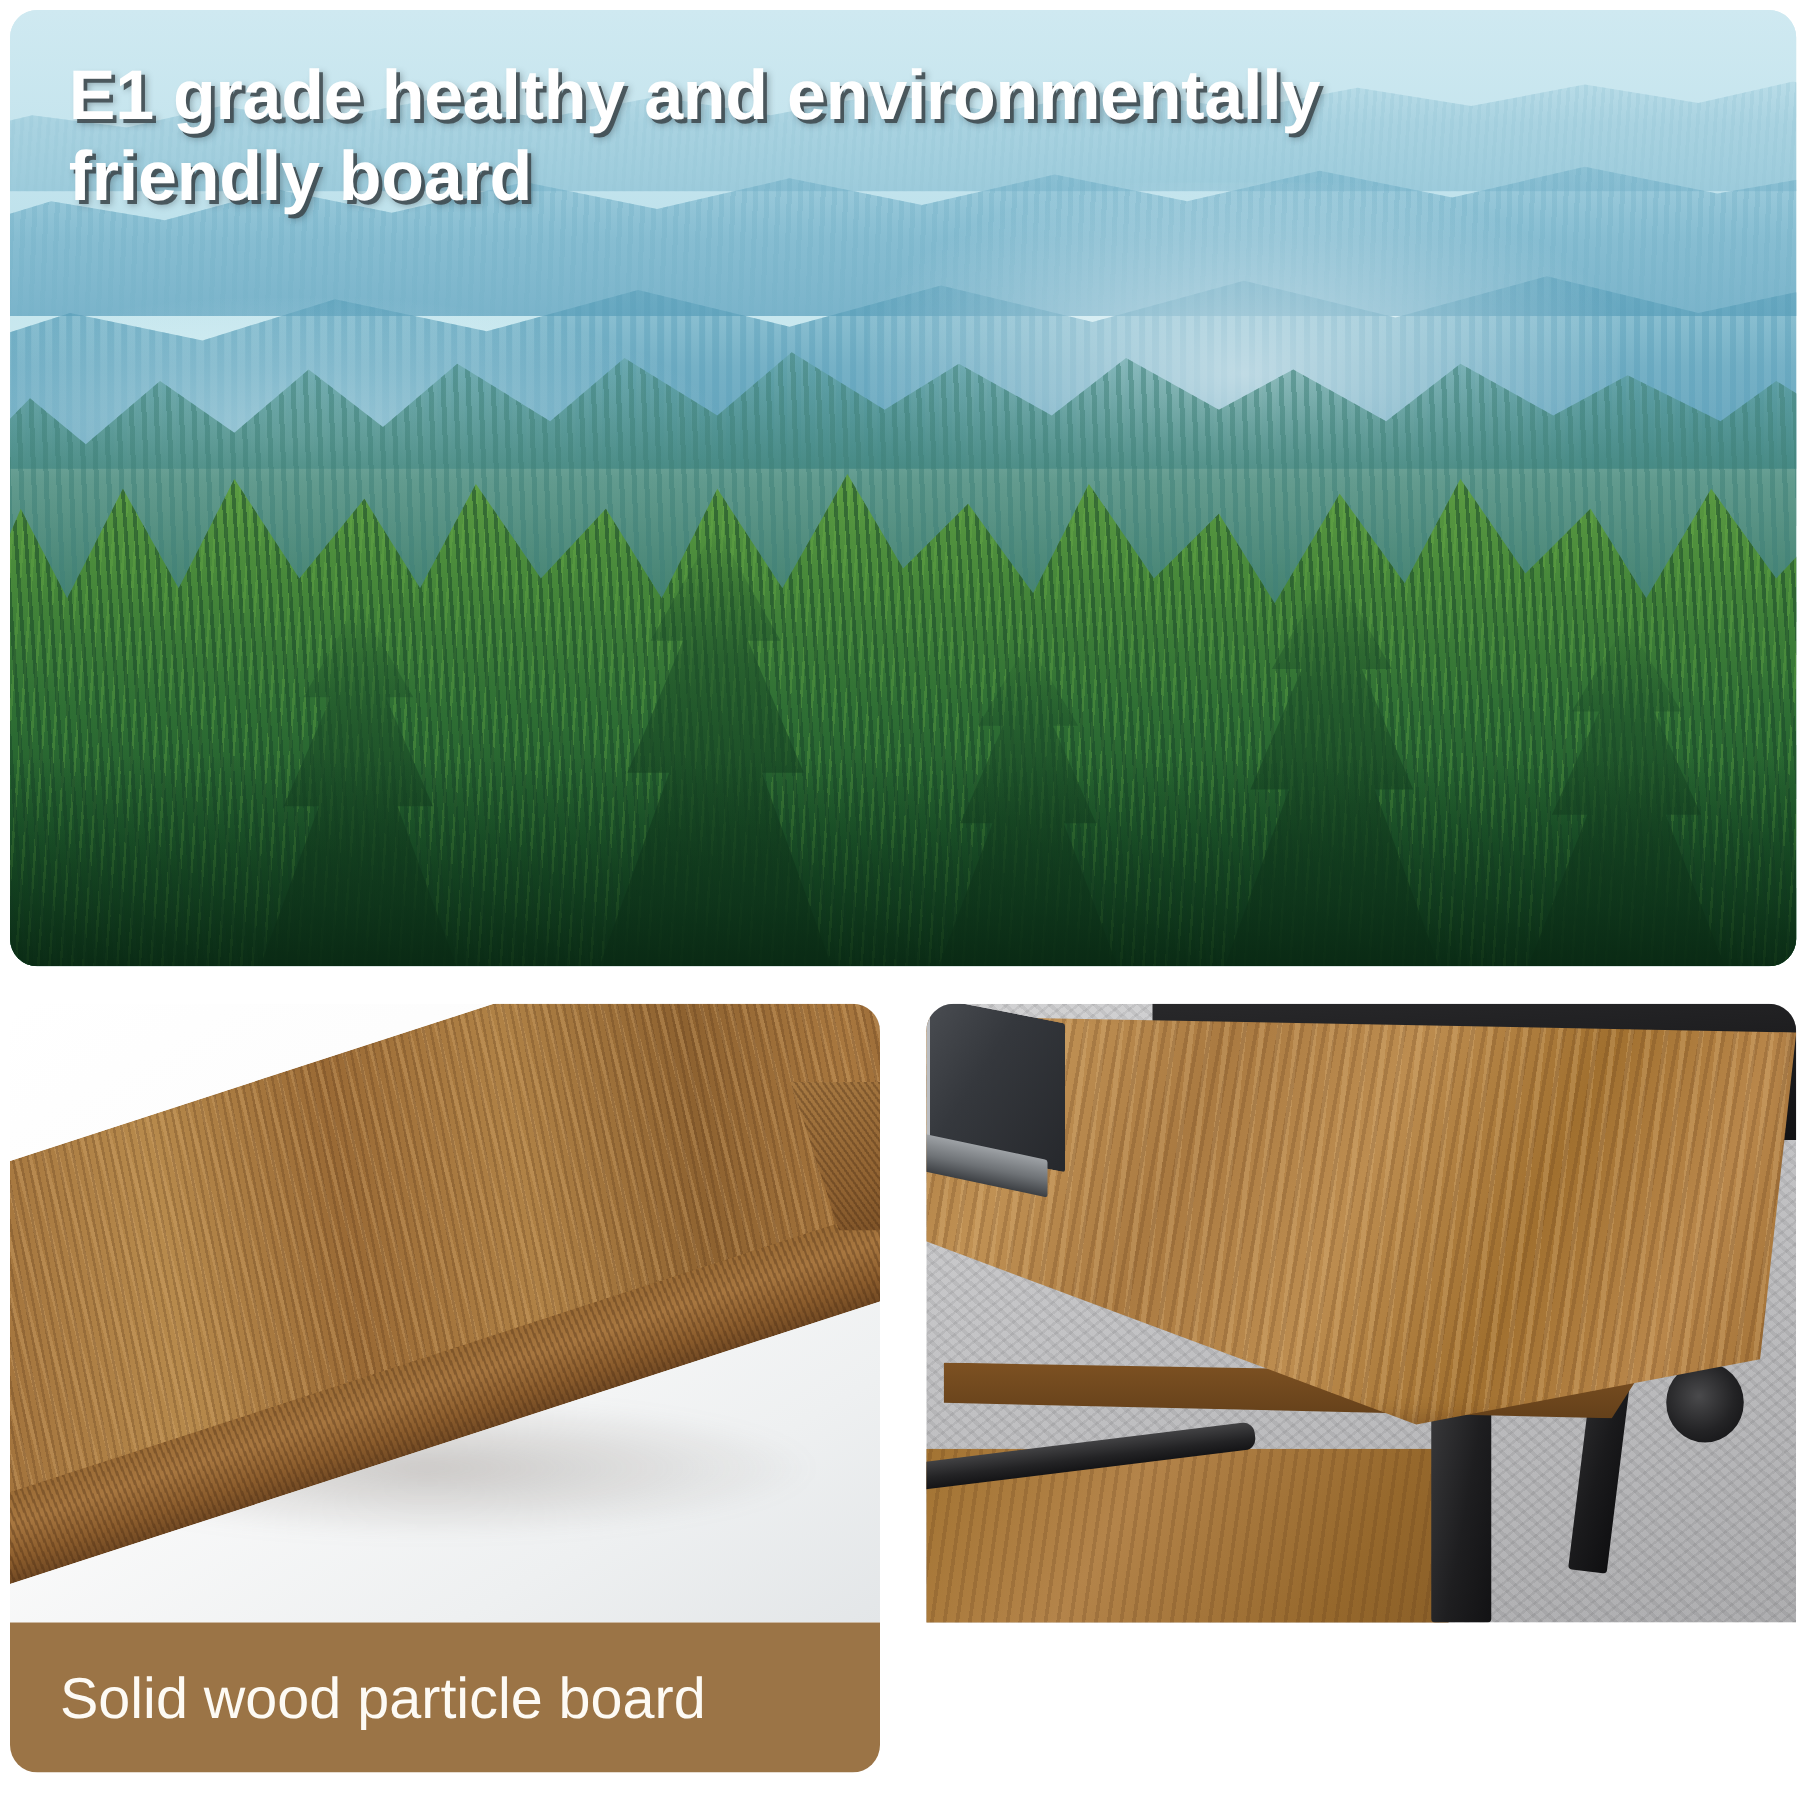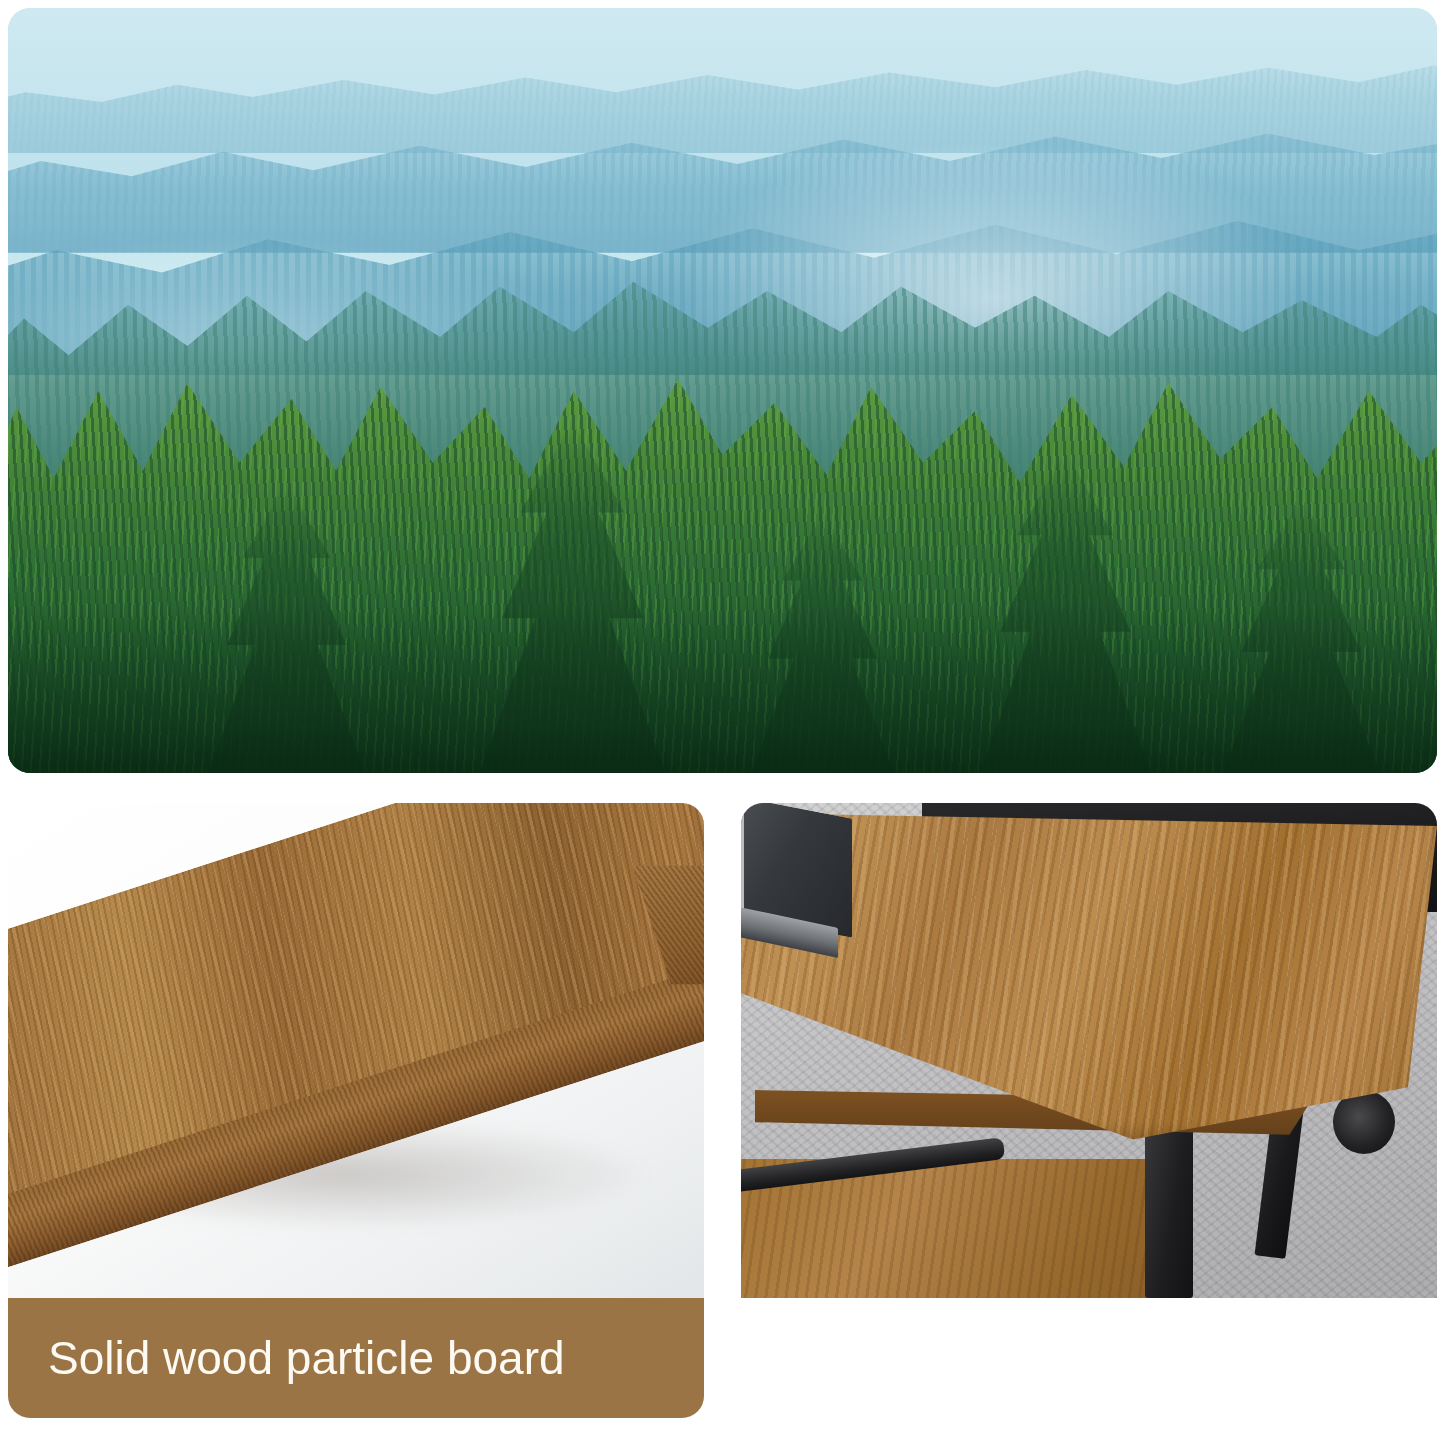--- a/index.html
+++ b/index.html
@@ -297,20 +297,21 @@
   <div class="haze2"></div>
   <div class="midtrees"></div>
   <div class="fgtrees"></div>
   <div class="spire" style="left:14%;width:11%;height:38%;"></div>
   <div class="spire" style="left:33%;width:13%;height:46%;"></div>
   <div class="spire" style="left:52%;width:10%;height:34%;"></div>
   <div class="spire" style="left:68%;width:12%;height:42%;"></div>
   <div class="spire" style="left:85%;width:11%;height:36%;"></div>
   <div class="fg-shadow"></div>
 
+  <div class="headline">E1 grade healthy and environmentally friendly board</div>
 </div>
 
 <div class="panel left">
   <div class="panel-media">
     <div class="studio-bg"></div>
     <div class="slab-shadow"></div>
     <div class="slab-wrap">
       <div class="slab-top"></div>
       <div class="slab-edge-front"></div>
       <div class="slab-edge-side"></div>

